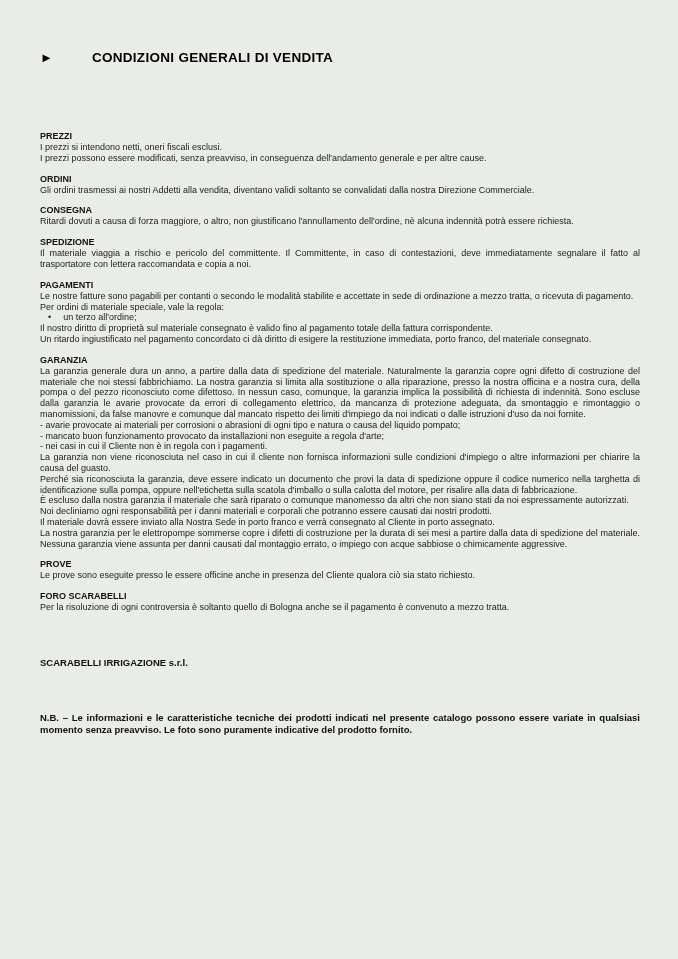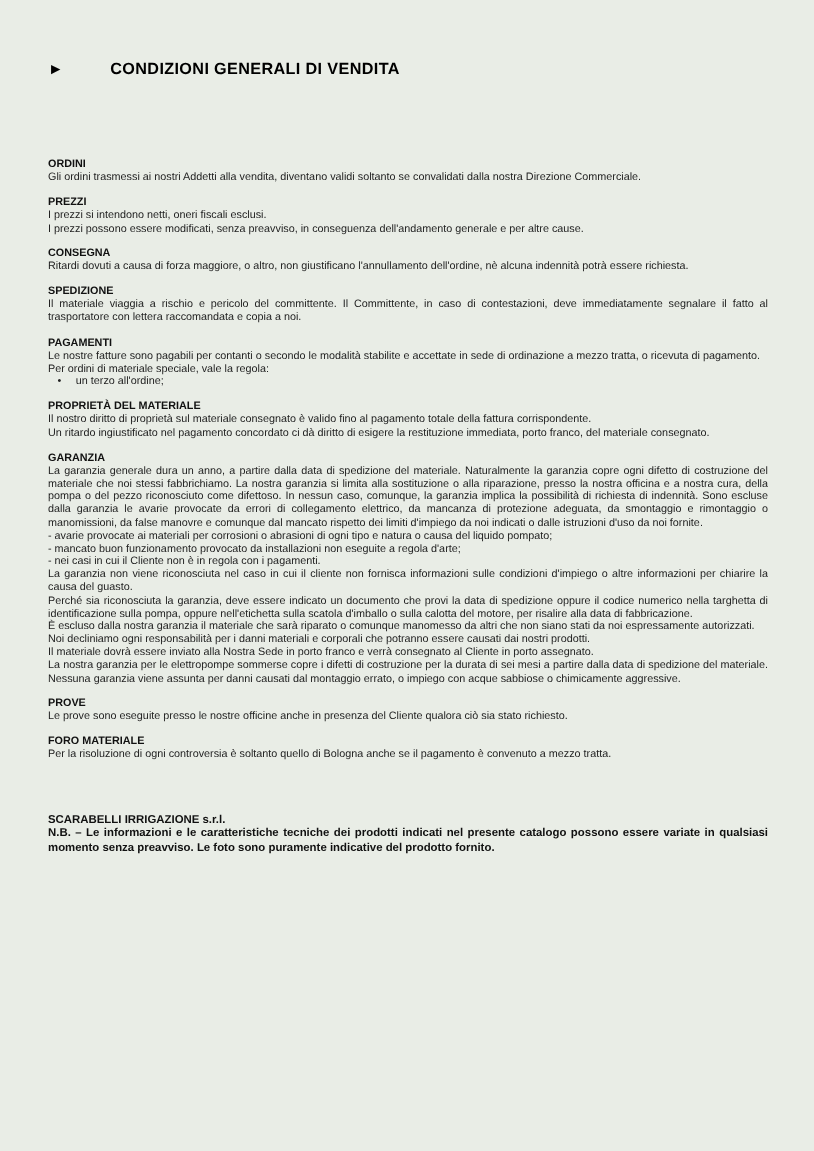--- a/index.html
+++ b/index.html
@@ -62,85 +62,85 @@
   }
   .signature {
     font-size: 9.5px;
     font-weight: bold;
     margin-top: 44px;
     color: #111;
   }
   .note {
     font-size: 9.5px;
     font-weight: bold;
+    margin-top: 44px;
     line-height: 1.3;
     text-align: justify;
     color: #111;
   }
 </style>
 </head>
 <body>
 
 <div class="page">
 
   <div class="header">
     <span class="arrow">►</span>
     <h1 class="title">CONDIZIONI GENERALI DI VENDITA</h1>
   </div>
 
   <main>
       <section class="terms-section">
-        <h2 class="section-heading">ORDINI</h2>
-        <p class="section-paragraph">Gli ordini trasmessi ai nostri Addetti alla vendita, diventano validi soltanto se convalidati dalla nostra Direzione Commerciale.</p>
-      </section>
-      <section class="terms-section">
         <h2 class="section-heading">PREZZI</h2>
         <p class="section-paragraph">I prezzi si intendono netti, oneri fiscali esclusi.</p>
         <p class="section-paragraph">I prezzi possono essere modificati, senza preavviso, in conseguenza dell'andamento generale e per altre cause.</p>
+      </section>
+      <section class="terms-section">
+        <h2 class="section-heading">ORDINI</h2>
+        <p class="section-paragraph">Gli ordini trasmessi ai nostri Addetti alla vendita, diventano validi soltanto se convalidati dalla nostra Direzione Commerciale.</p>
       </section>
       <section class="terms-section">
         <h2 class="section-heading">CONSEGNA</h2>
         <p class="section-paragraph">Ritardi dovuti a causa di forza maggiore, o altro, non giustificano l'annullamento dell'ordine, nè alcuna indennità potrà essere richiesta.</p>
       </section>
       <section class="terms-section">
         <h2 class="section-heading">SPEDIZIONE</h2>
         <p class="section-paragraph">Il materiale viaggia a rischio e pericolo del committente. Il Committente, in caso di contestazioni, deve immediatamente segnalare il fatto al trasportatore con lettera raccomandata e copia a noi.</p>
       </section>
       <section class="terms-section">
         <h2 class="section-heading">PAGAMENTI</h2>
         <p class="section-paragraph">Le nostre fatture sono pagabili per contanti o secondo le modalità stabilite e accettate in sede di ordinazione a mezzo tratta, o ricevuta di pagamento.</p>
         <p class="section-paragraph">Per ordini di materiale speciale, vale la regola:</p>
         <ul class="bullet-list">
           <li class="bullet-item">un terzo all'ordine;</li>
         </ul>
       </section>
       <section class="terms-section">
-        <h2 class="section-heading">PROPRIETÀ DEL MATERIALE</h2>
         <p class="section-paragraph">Il nostro diritto di proprietà sul materiale consegnato è valido fino al pagamento totale della fattura corrispondente.</p>
         <p class="section-paragraph">Un ritardo ingiustificato nel pagamento concordato ci dà diritto di esigere la restituzione immediata, porto franco, del materiale consegnato.</p>
       </section>
       <section class="terms-section">
         <h2 class="section-heading">GARANZIA</h2>
         <p class="section-paragraph">La garanzia generale dura un anno, a partire dalla data di spedizione del materiale. Naturalmente la garanzia copre ogni difetto di costruzione del materiale che noi stessi fabbrichiamo. La nostra garanzia si limita alla sostituzione o alla riparazione, presso la nostra officina e a nostra cura, della pompa o del pezzo riconosciuto come difettoso. In nessun caso, comunque, la garanzia implica la possibilità di richiesta di indennità. Sono escluse dalla garanzia le avarie provocate da errori di collegamento elettrico, da mancanza di protezione adeguata, da smontaggio e rimontaggio o manomissioni, da false manovre e comunque dal mancato rispetto dei limiti d'impiego da noi indicati o dalle istruzioni d'uso da noi fornite.</p>
         <p class="section-paragraph">- avarie provocate ai materiali per corrosioni o abrasioni di ogni tipo e natura o causa del liquido pompato;</p>
         <p class="section-paragraph">- mancato buon funzionamento provocato da installazioni non eseguite a regola d'arte;</p>
         <p class="section-paragraph">- nei casi in cui il Cliente non è in regola con i pagamenti.</p>
         <p class="section-paragraph">La garanzia non viene riconosciuta nel caso in cui il cliente non fornisca informazioni sulle condizioni d'impiego o altre informazioni per chiarire la causa del guasto.</p>
         <p class="section-paragraph">Perché sia riconosciuta la garanzia, deve essere indicato un documento che provi la data di spedizione oppure il codice numerico nella targhetta di identificazione sulla pompa, oppure nell'etichetta sulla scatola d'imballo o sulla calotta del motore, per risalire alla data di fabbricazione.</p>
         <p class="section-paragraph">È escluso dalla nostra garanzia il materiale che sarà riparato o comunque manomesso da altri che non siano stati da noi espressamente autorizzati.</p>
         <p class="section-paragraph">Noi decliniamo ogni responsabilità per i danni materiali e corporali che potranno essere causati dai nostri prodotti.</p>
         <p class="section-paragraph">Il materiale dovrà essere inviato alla Nostra Sede in porto franco e verrà consegnato al Cliente in porto assegnato.</p>
         <p class="section-paragraph">La nostra garanzia per le elettropompe sommerse copre i difetti di costruzione per la durata di sei mesi a partire dalla data di spedizione del materiale. Nessuna garanzia viene assunta per danni causati dal montaggio errato, o impiego con acque sabbiose o chimicamente aggressive.</p>
       </section>
       <section class="terms-section">
         <h2 class="section-heading">PROVE</h2>
-        <p class="section-paragraph">Le prove sono eseguite presso le nostre officine anche in presenza del Cliente qualora ciò sia stato richiesto.</p>
+        <p class="section-paragraph">Le prove sono eseguite presso le essere officine anche in presenza del Cliente qualora ciò sia stato richiesto.</p>
       </section>
       <section class="terms-section">
-        <h2 class="section-heading">FORO MATERIALE</h2>
+        <h2 class="section-heading">FORO SCARABELLI</h2>
         <p class="section-paragraph">Per la risoluzione di ogni controversia è soltanto quello di Bologna anche se il pagamento è convenuto a mezzo tratta.</p>
       </section>
     </main>
 
   <div class="signature">SCARABELLI IRRIGAZIONE s.r.l.</div>
 
   <div class="note">N.B. – Le informazioni e le caratteristiche tecniche dei prodotti indicati nel presente catalogo possono essere variate in qualsiasi momento senza preavviso. Le foto sono puramente indicative del prodotto fornito.</div>
 
 </div>
 

